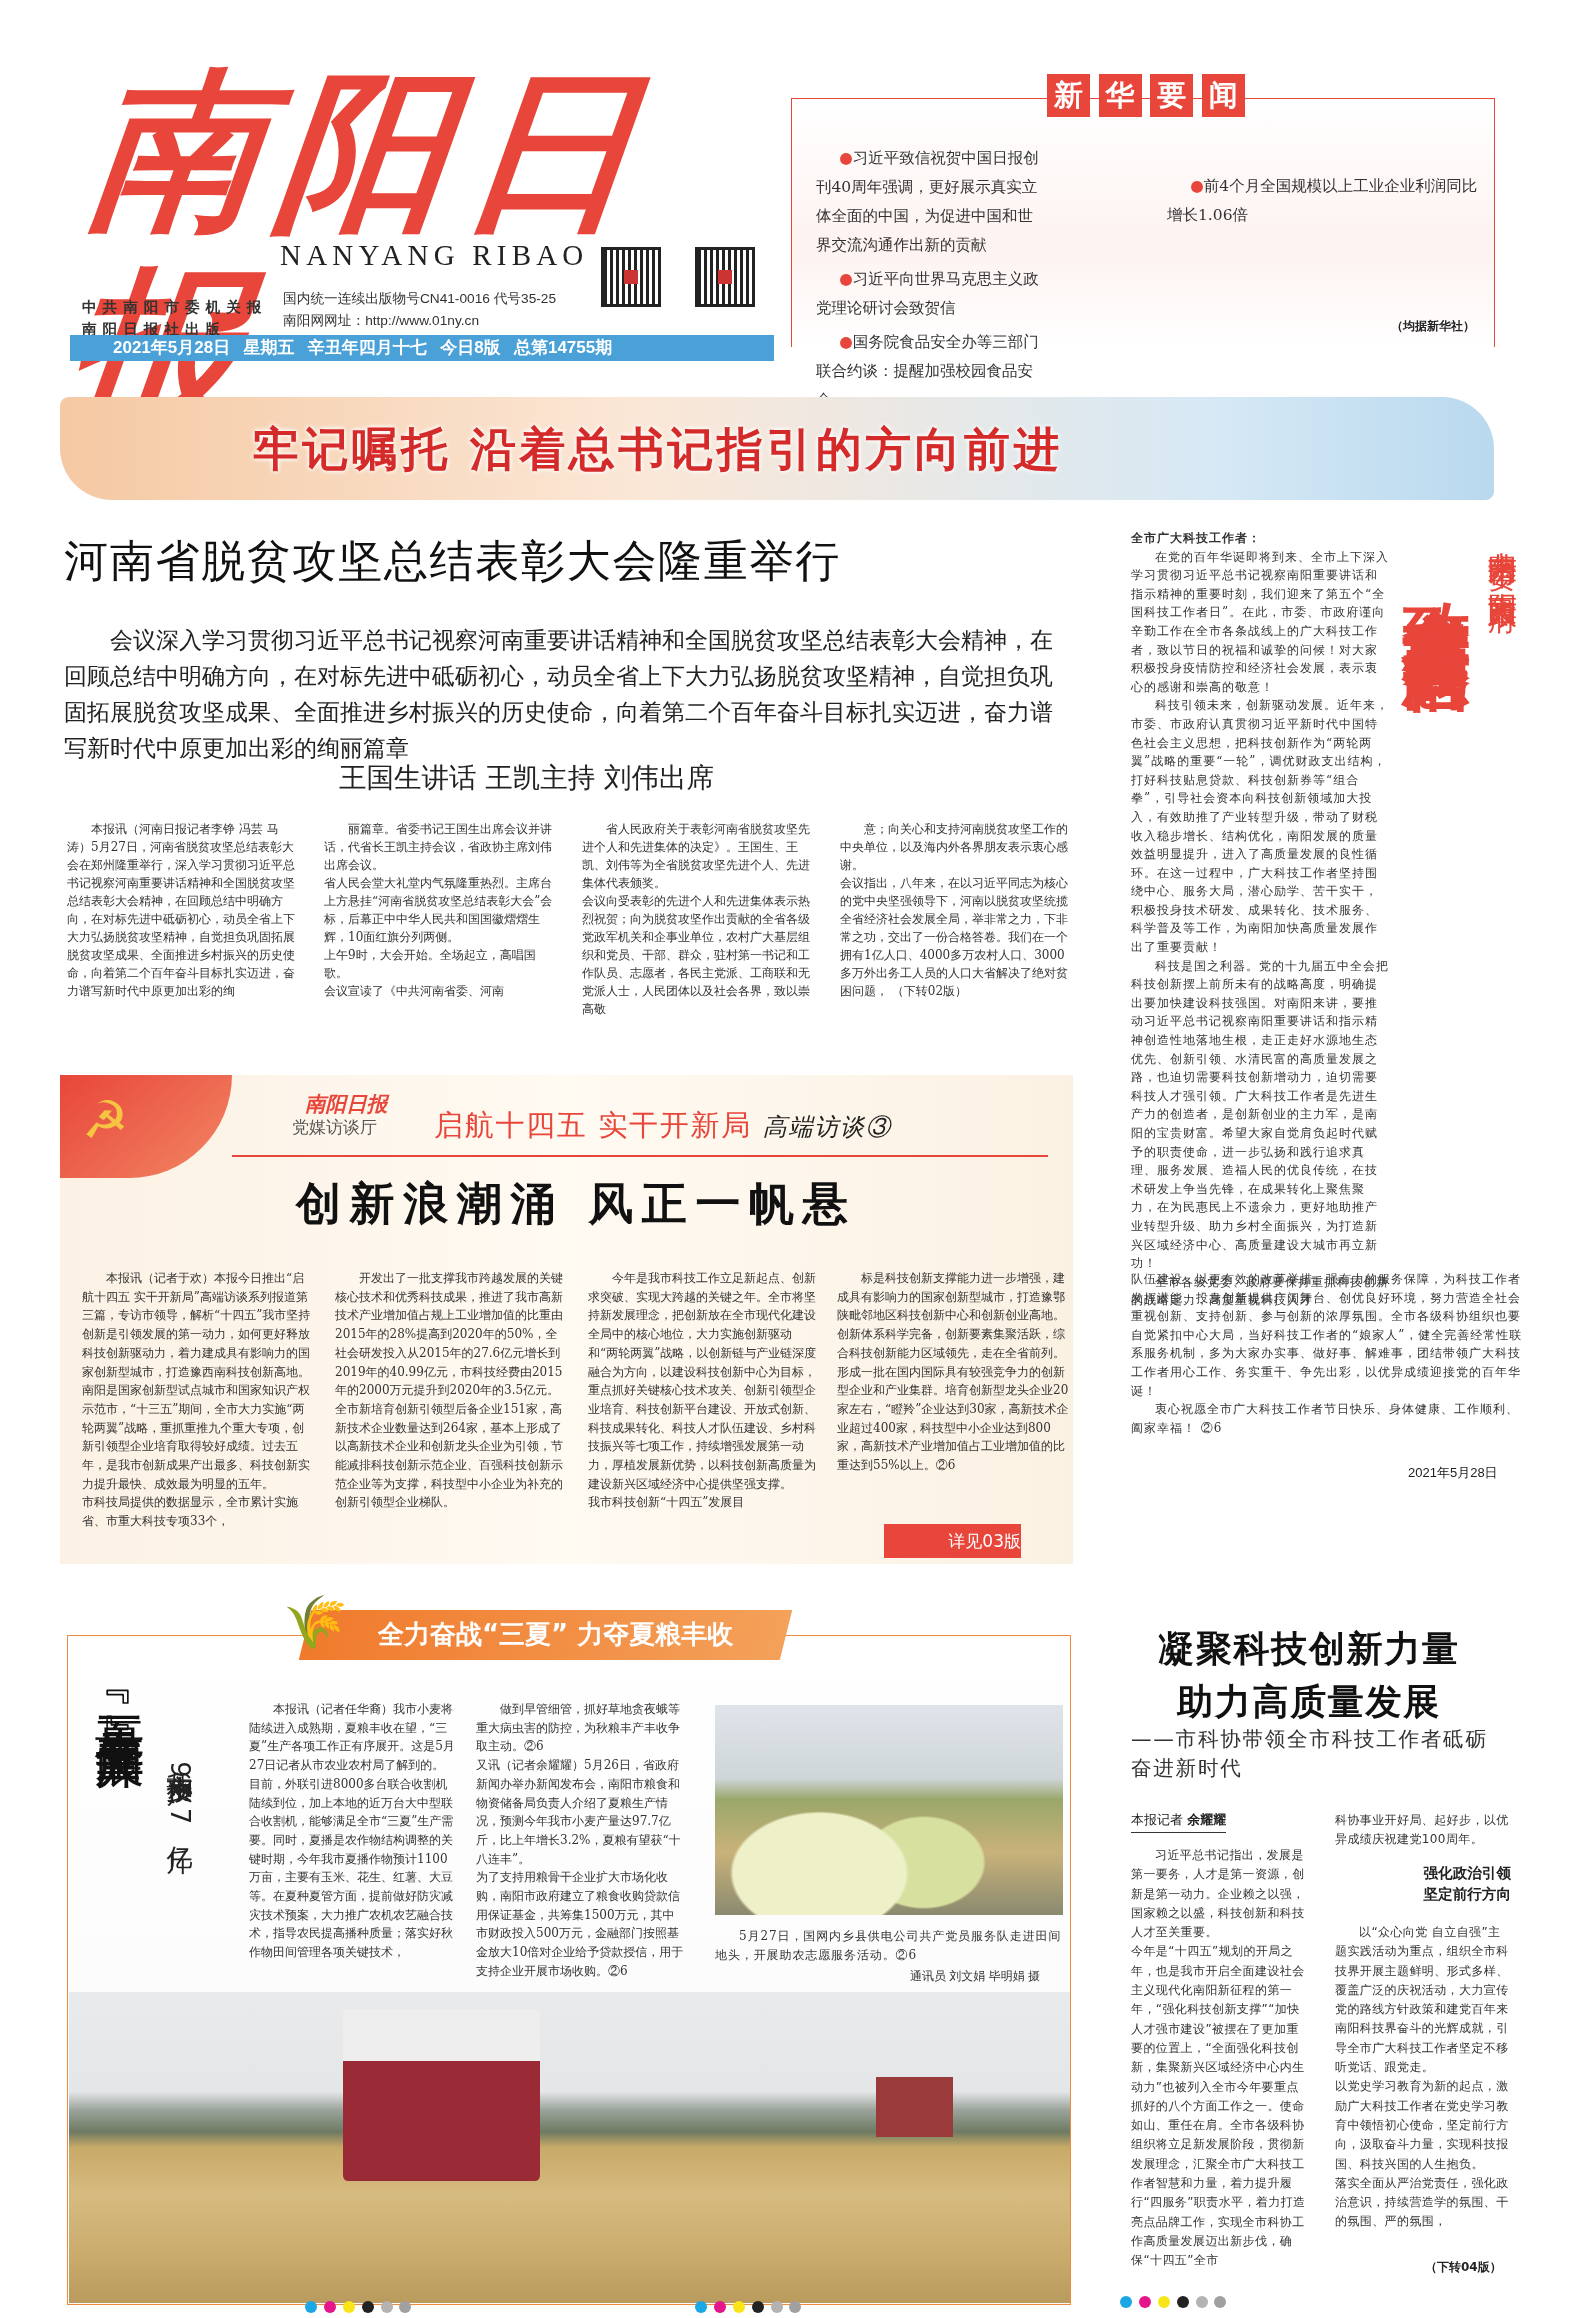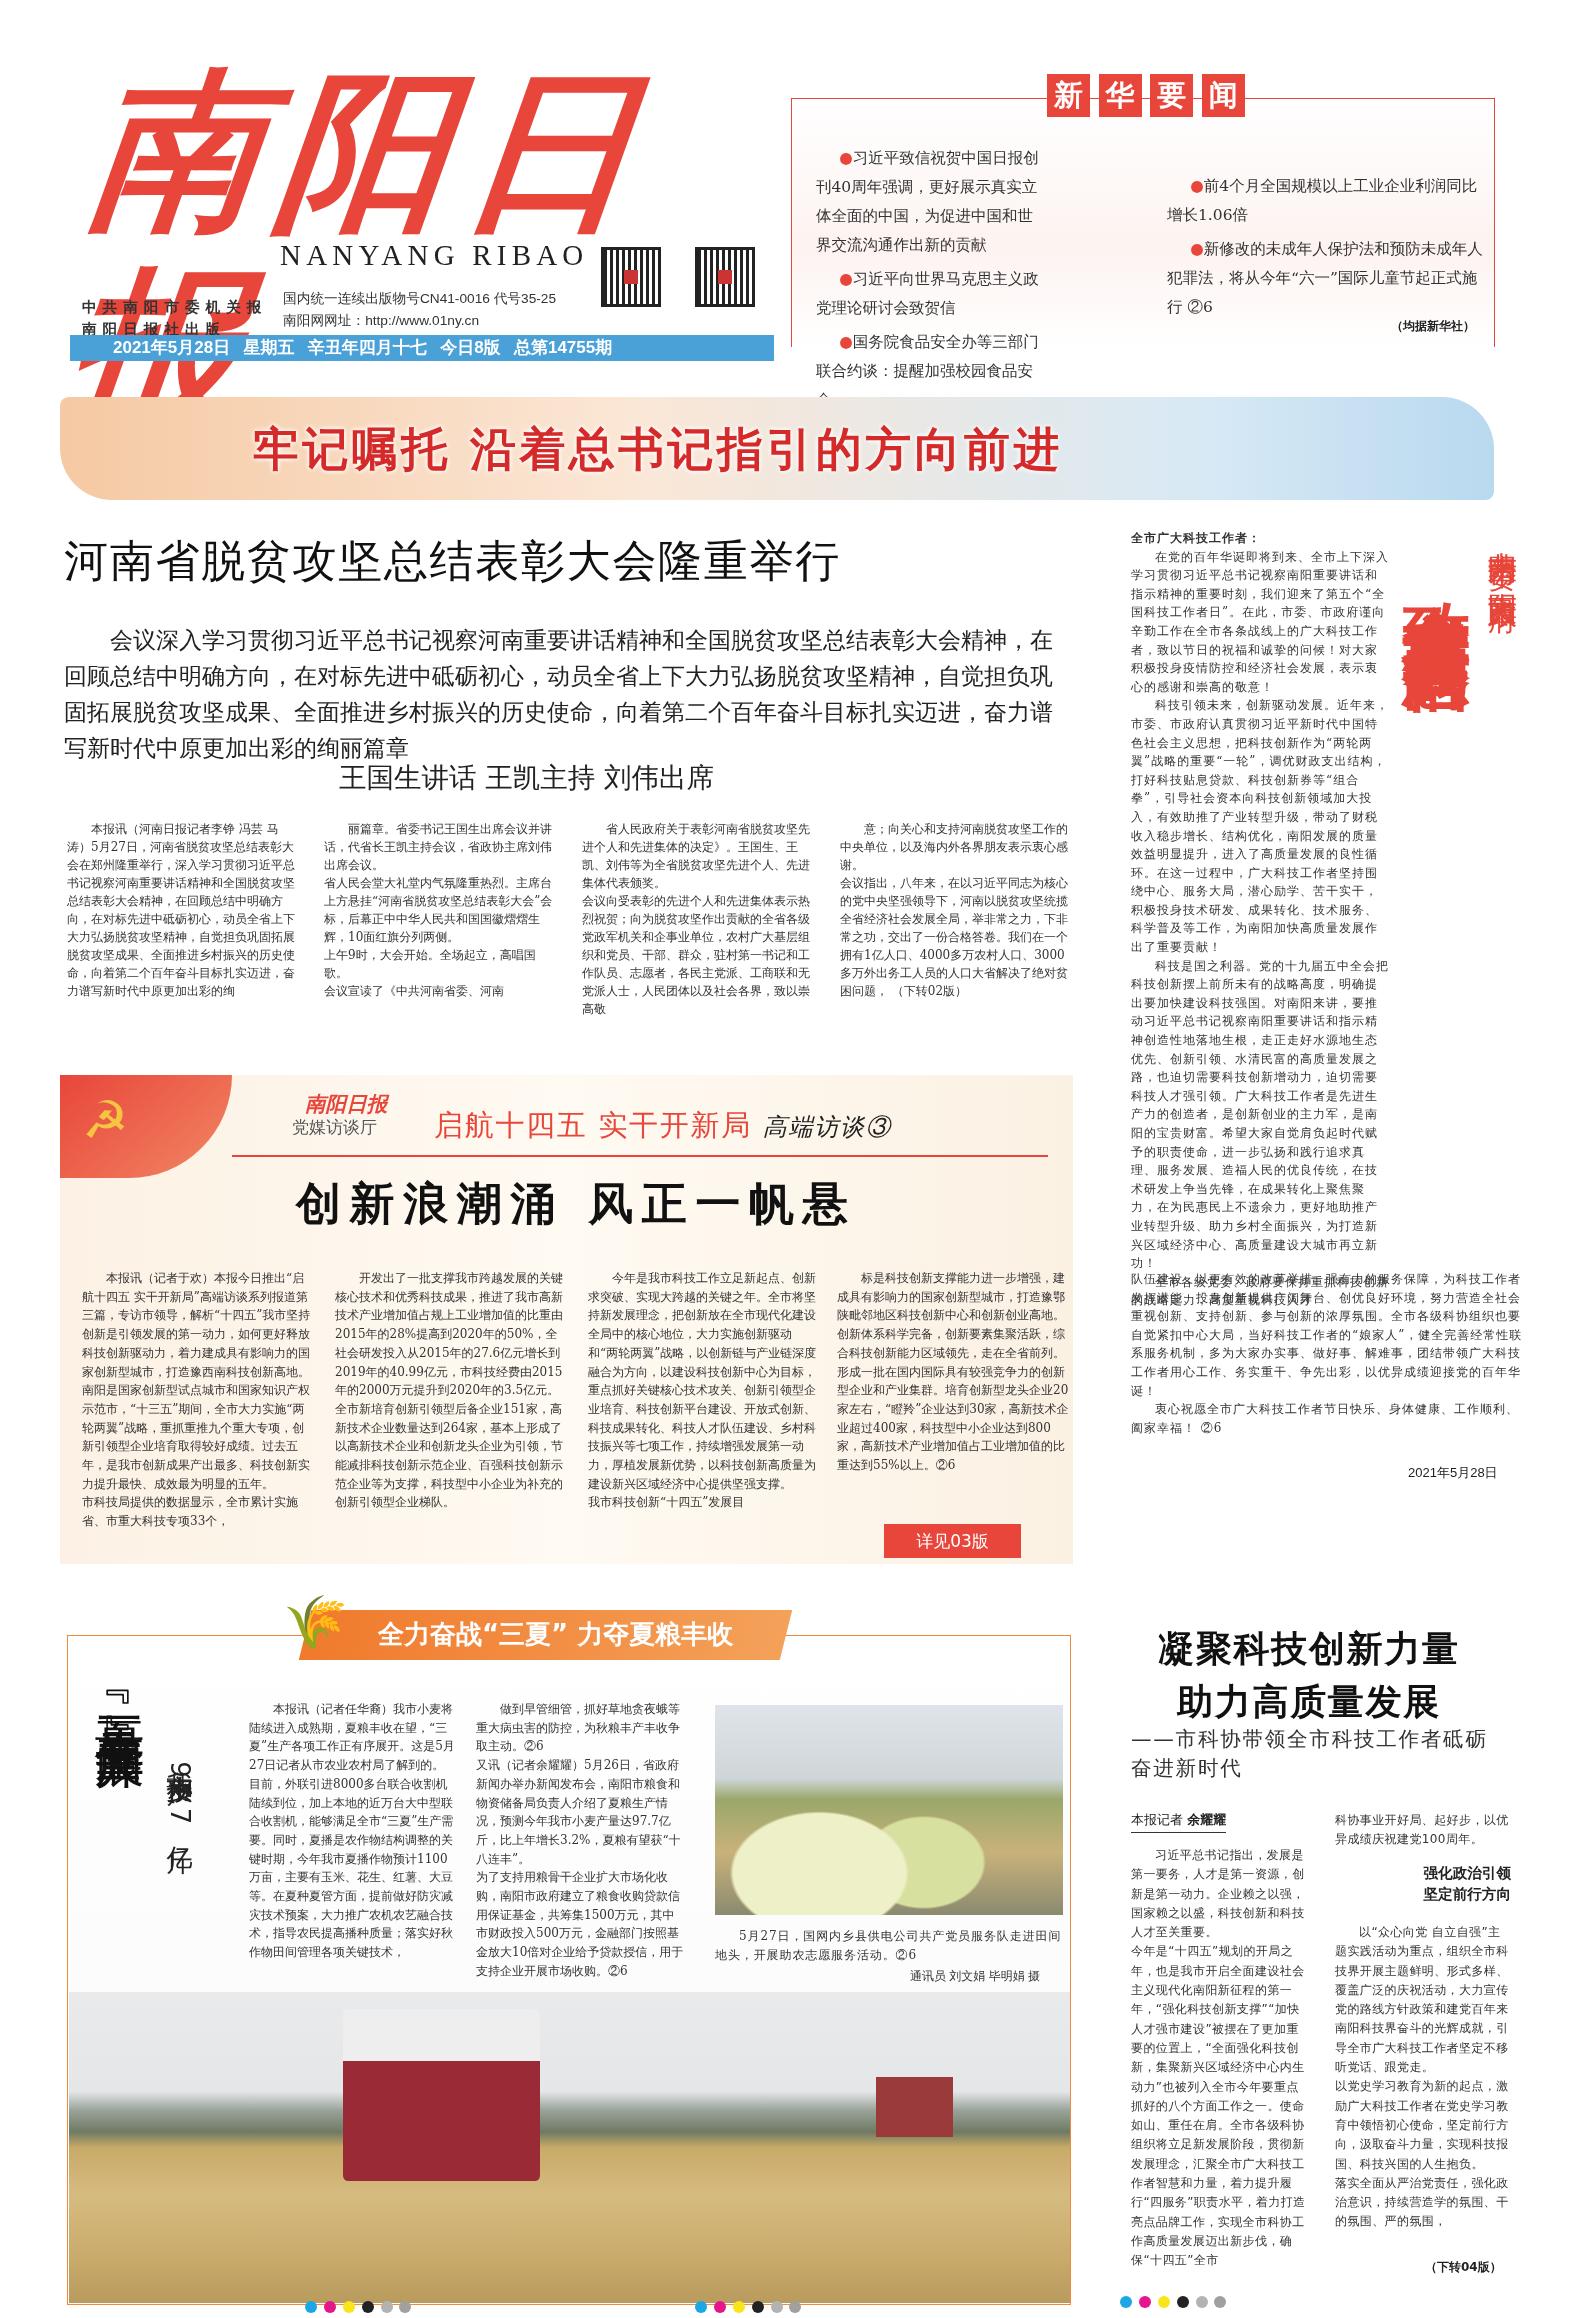--- a/index.html
+++ b/index.html
@@ -43,21 +43,21 @@
 
 .inno{left:60px;top:1075px;width:1013px;height:489px;background:linear-gradient(90deg,#fcf1e4 0%,#fffaf2 50%,#fbf1e3 100%)}
 .flag{left:60px;top:1075px;width:172px;height:103px;background:linear-gradient(140deg,#e8463a 0%,#f07a5c 80%,transparent 100%);border-radius:0 0 103px 0}
 .flag-icon{left:82px;top:1090px;font-size:52px;color:#f5c542}
 .inno-logo{left:305px;top:1090px;color:#e8463a;font-size:20.6px;font-weight:bold;font-style:italic}
 .inno-sub{left:292px;top:1116px;font-size:17px;color:#555;font-family:"DejaVu Sans",sans-serif}
 .inno-tag{left:434px;top:1106px;font-size:29px;color:#e8463a;font-family:"DejaVu Serif",serif;letter-spacing:1.7px}
 .inno-rule{left:232px;top:1155px;width:816px;height:1.7px;background:#e8463a}
 .h2{left:296px;top:1174px;font-family:"DejaVu Sans",sans-serif;font-weight:bold;font-size:45px;letter-spacing:8.6px;color:#111}
 .icols{top:1269px;width:232px;font-size:12px;line-height:18.7px;color:#333;text-indent:2em}
-.btn{left:884px;top:1524px;width:137px;height:34px;background:#e8463a;color:#fff;font-family:"DejaVu Sans",sans-serif;font-size:17px;text-align:center;line-height:34px;cursor:pointer}
+.btn{left:884px;top:1524px;width:137px;height:34px;background:#e8463a;color:#fff;font-family:"DejaVu Sans",sans-serif;font-size:17px;text-align:right;line-height:34px;cursor:pointer}
 
 .harvest{left:67px;top:1635px;width:1004px;height:670px;border:1.7px solid #f08a3c;background:linear-gradient(180deg,#fff 0%,#f9f9f9 100%)}
 .h-tag{left:305px;top:1610px;width:481px;height:50px;background:linear-gradient(90deg,#f07a2c,#f4a15a);transform:skewX(-14deg)}
 .h-tag-text{left:378px;top:1617px;font-family:"DejaVu Sans",sans-serif;font-weight:bold;font-size:26px;color:#fff}
 .wheat-icon{left:283px;top:1592px;font-size:52px;color:#e8a23a}
 .v-h3{left:90px;top:1674px;font-size:50px;color:#111;font-family:"DejaVu Serif",serif;line-height:60px;letter-spacing:3.4px}
 .v-h3s{left:163px;top:1751px;font-size:26px;color:#222;font-family:"DejaVu Sans",sans-serif;letter-spacing:1.7px}
 .hcols{top:1700px;width:210px;font-size:12px;line-height:18.7px;color:#333;text-indent:2em}
 .photo1{left:715px;top:1705px;width:348px;height:210px;background:
  radial-gradient(ellipse at 30% 80%,#eef0c8 0 25%,transparent 26%),
@@ -105,21 +105,20 @@
   <span>要</span>
   <span>闻</span>
 </div>
 <div class="abs xh-col" style="left:816px">
   <p><span class="dot">●</span><span>习近平致信祝贺中国日报创刊40周年强调，更好展示真实立体全面的中国，为促进中国和世界交流沟通作出新的贡献</span></p>
   <p><span class="dot">●</span><span>习近平向世界马克思主义政党理论研讨会致贺信</span></p>
   <p><span class="dot">●</span><span>国务院食品安全办等三部门联合约谈：提醒加强校园食品安全</span></p>
 </div>
 <div class="abs xh-col" style="left:1167px;top:172px;width:318px">
   <p><span class="dot">●</span><span>前4个月全国规模以上工业企业利润同比增长1.06倍</span></p>
-  <p><span class="dot">●</span><span>新修改的未成年人保护法和预防未成年人犯罪法，将从今年“六一”国际儿童节起正式施行 ②6</span></p>
 </div>
 <div class="abs xh-src">（均据新华社）</div>
 
 <div class="abs banner"></div>
 <div class="abs banner-text">牢记嘱托 沿着总书记指引的方向前进</div>
 
 <h1 class="abs h1">河南省脱贫攻坚总结表彰大会隆重举行</h1>
 <div class="abs lede">会议深入学习贯彻习近平总书记视察河南重要讲话精神和全国脱贫攻坚总结表彰大会精神，在回顾总结中明确方向，在对标先进中砥砺初心，动员全省上下大力弘扬脱贫攻坚精神，自觉担负巩固拓展脱贫攻坚成果、全面推进乡村振兴的历史使命，向着第二个百年奋斗目标扎实迈进，奋力谱写新时代中原更加出彩的绚丽篇章</div>
 <div class="abs subh">王国生讲话  王凯主持  刘伟出席</div>
 <div class="abs cols" style="left:67px;white-space:pre-line">本报讯（河南日报记者李铮 冯芸 马涛）5月27日，河南省脱贫攻坚总结表彰大会在郑州隆重举行，深入学习贯彻习近平总书记视察河南重要讲话精神和全国脱贫攻坚总结表彰大会精神，在回顾总结中明确方向，在对标先进中砥砺初心，动员全省上下大力弘扬脱贫攻坚精神，自觉担负巩固拓展脱贫攻坚成果、全面推进乡村振兴的历史使命，向着第二个百年奋斗目标扎实迈进，奋力谱写新时代中原更加出彩的绚</div>

